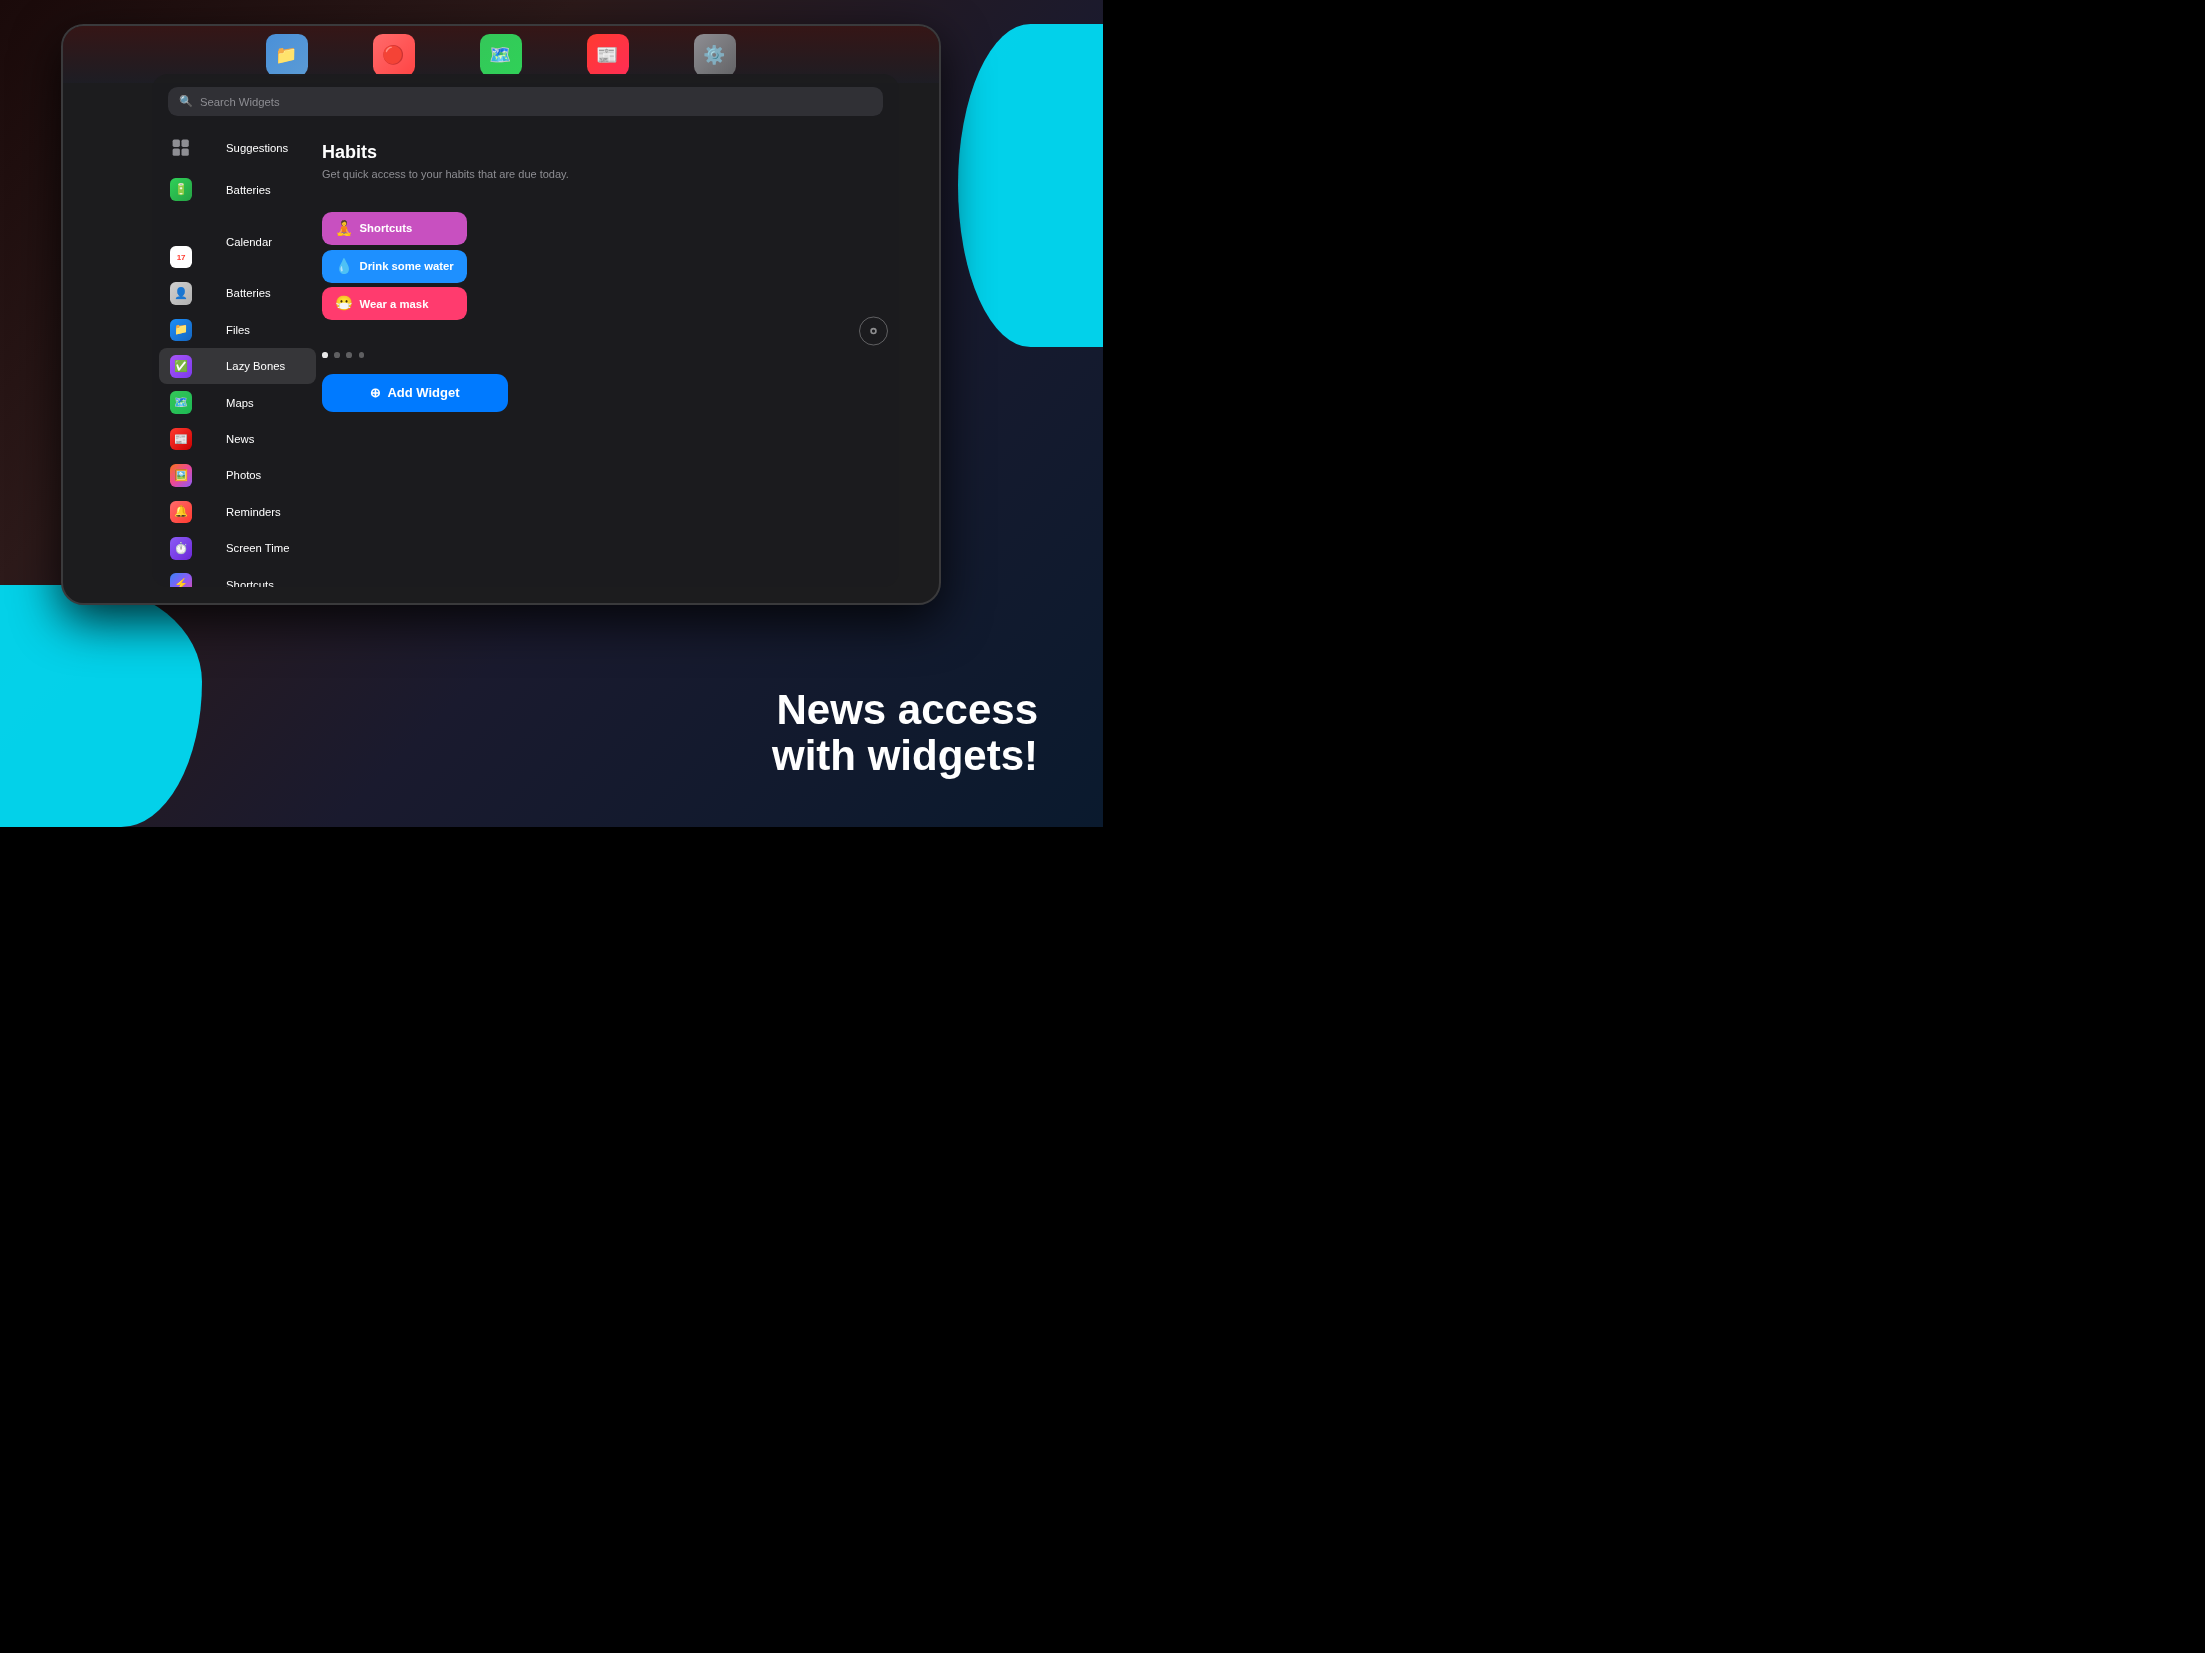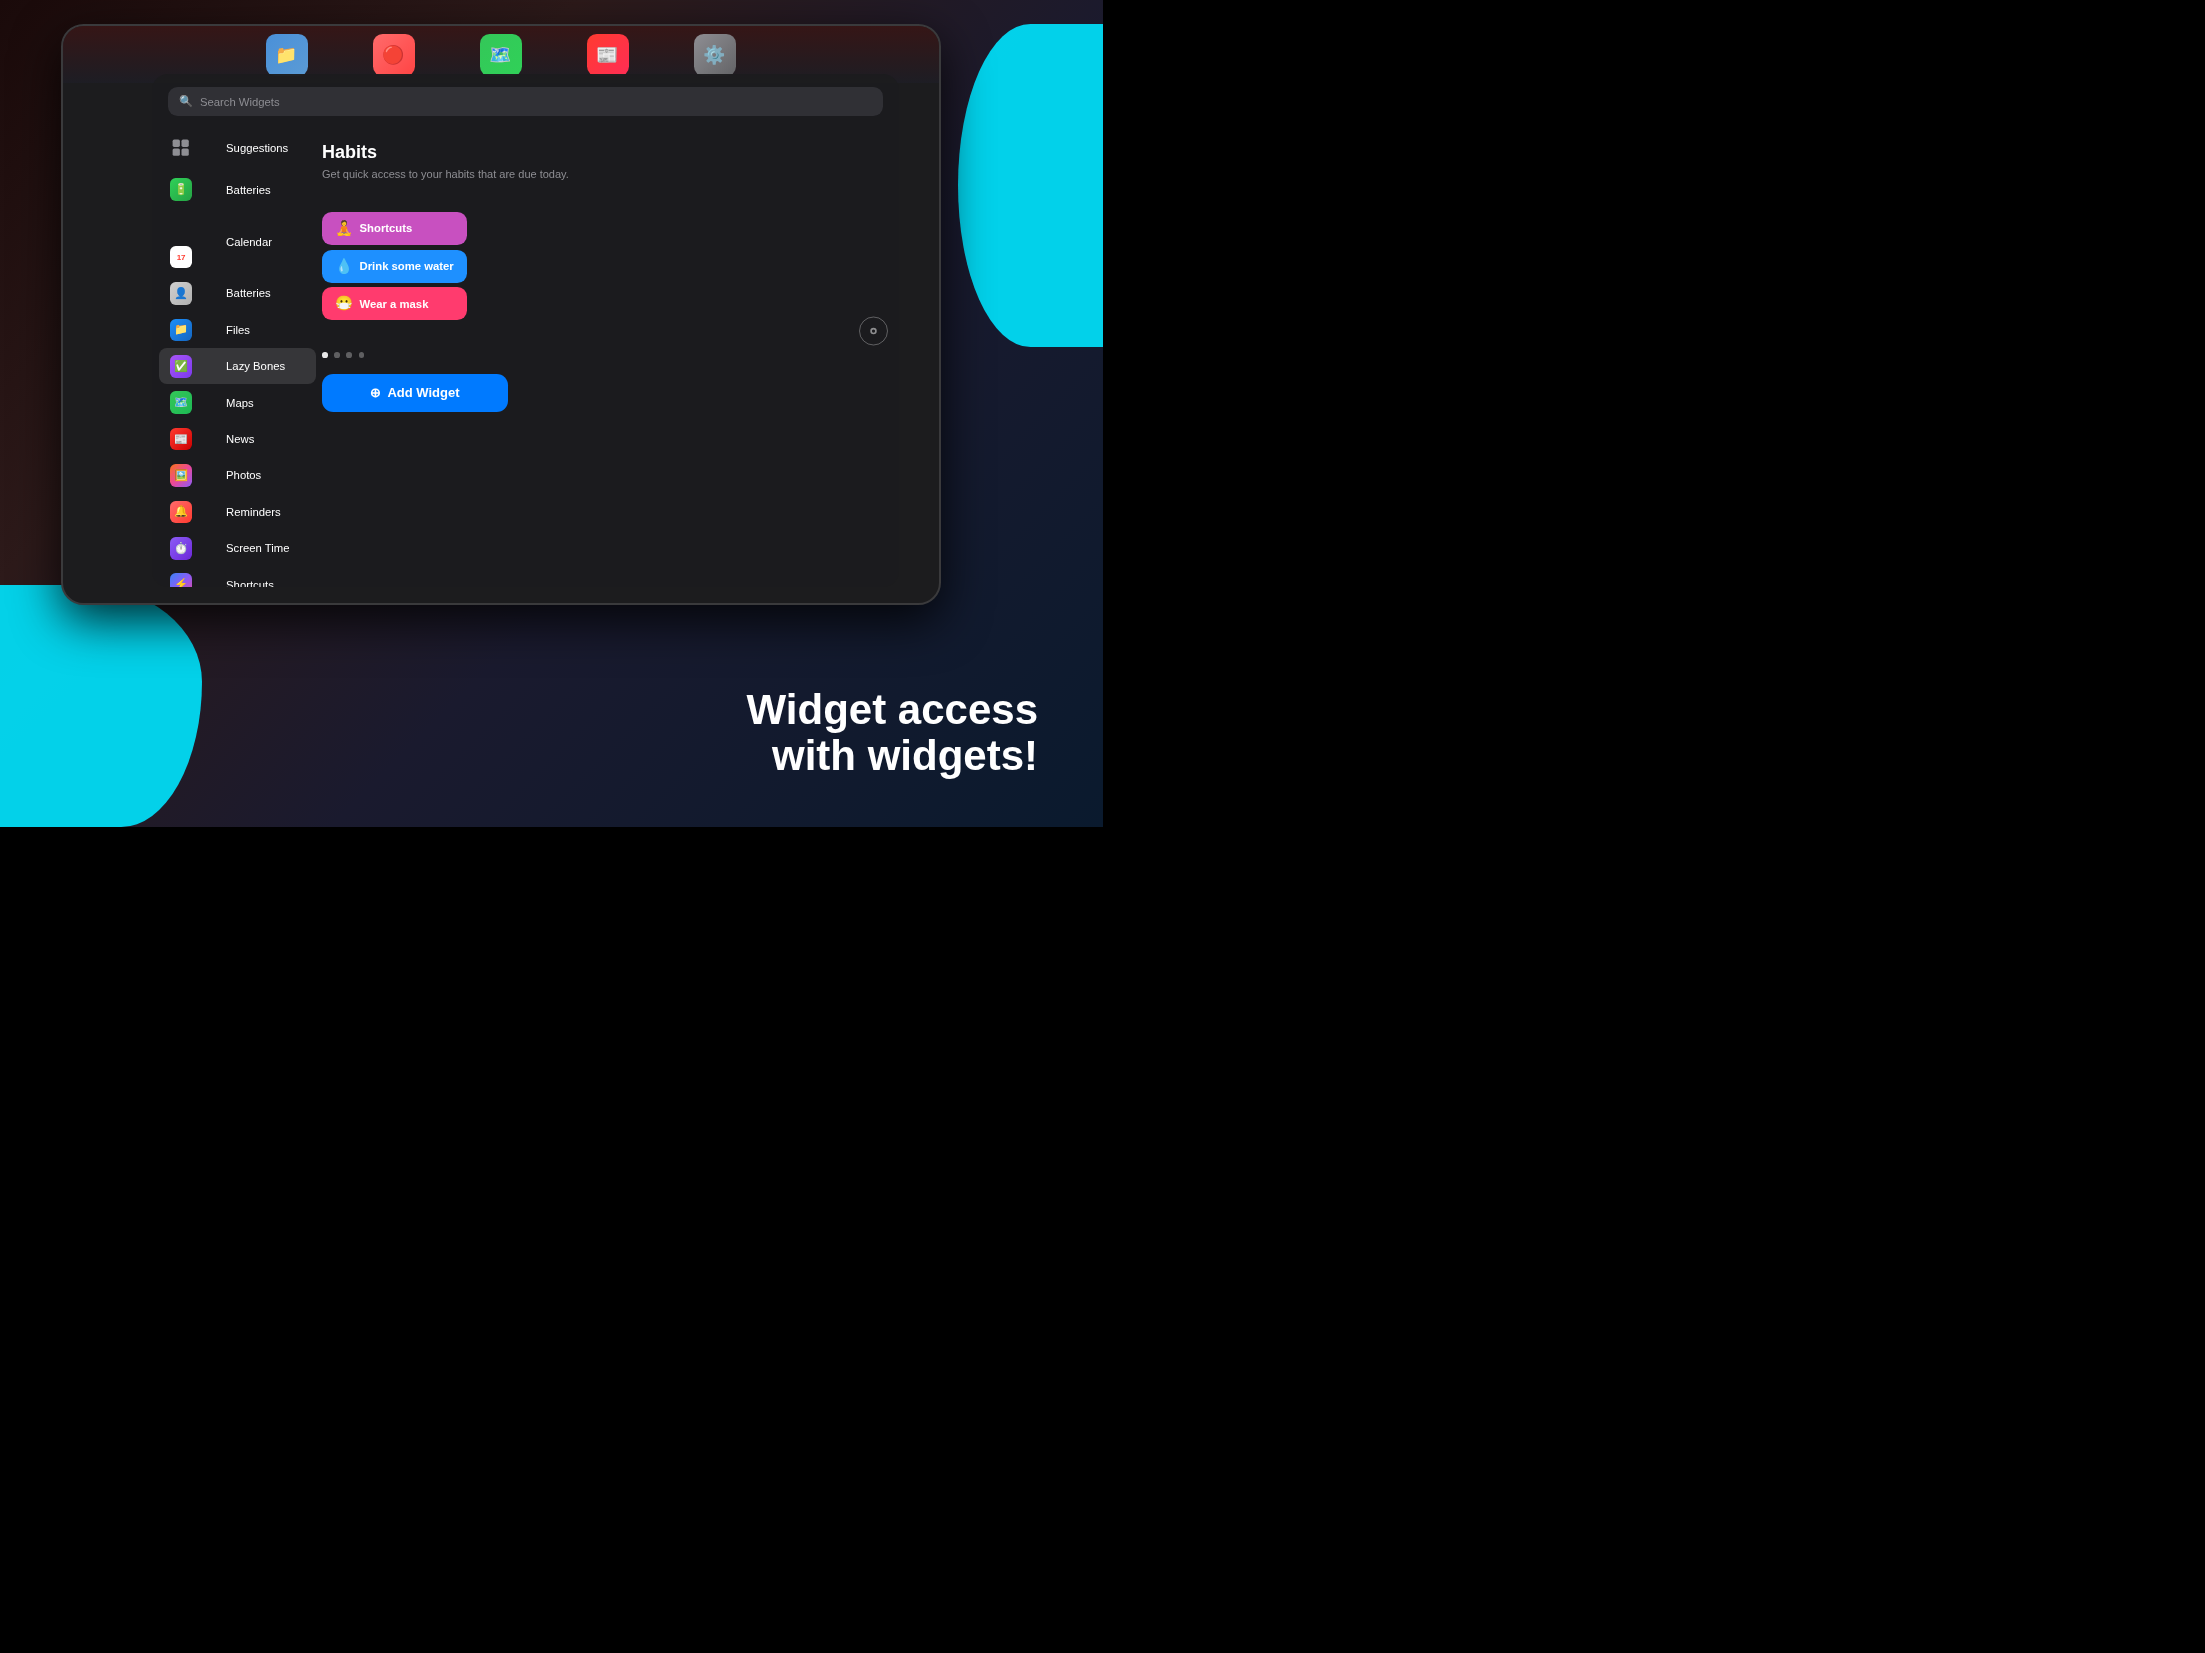--- a/index.html
+++ b/index.html
@@ -470,16 +470,16 @@
     <div class="scroll-indicator">
       <svg width="13" height="13" viewBox="0 0 16 16" fill="none">
         <circle cx="8" cy="8" r="3" stroke="rgba(255,255,255,0.5)" stroke-width="2"></circle>
       </svg>
     </div>
 
   </div>
 </div>
 
 <div class="bottom-text">
-  <div class="bottom-text-line1">Widget access</div>
+  <div class="bottom-text-line1">News access</div>
   <div class="bottom-text-line2">with widgets!</div>
 </div>
 
 
 </body></html>

